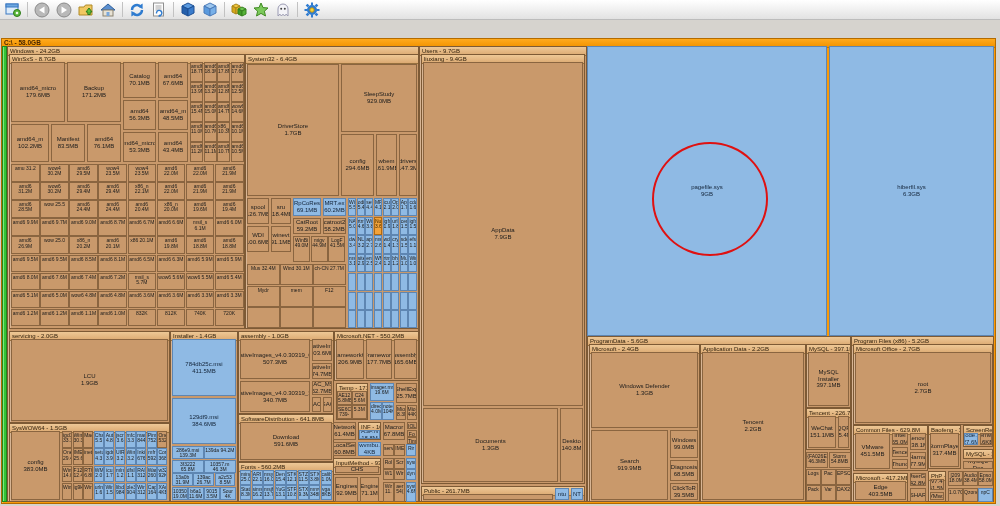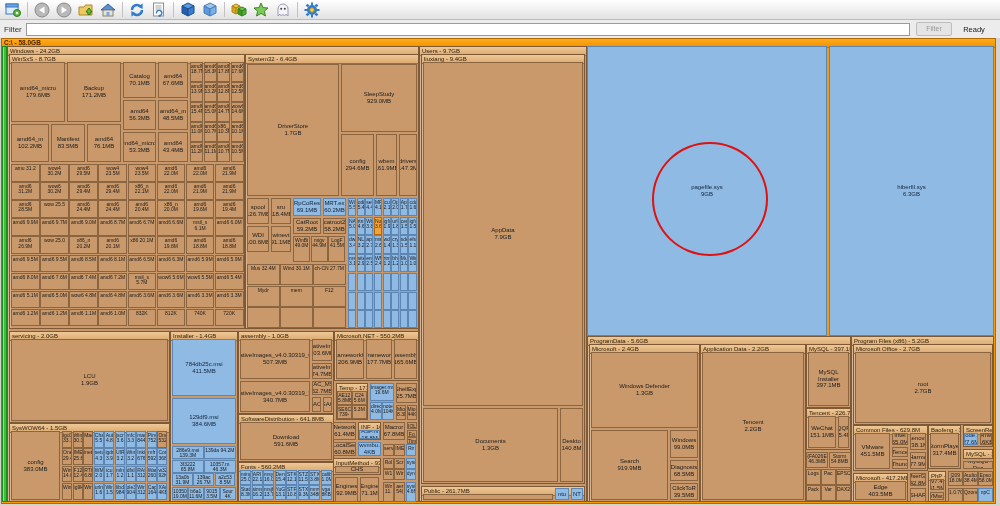--- a/index.html
+++ b/index.html
@@ -142,26 +142,20 @@
             <rect x="2.2" y="2.2" width="2.6" height="2.6" transform="rotate(45 3.5 3.5)"></rect>
             <rect x="11.2" y="2.2" width="2.6" height="2.6" transform="rotate(45 12.5 3.5)"></rect>
             <rect x="2.2" y="11.2" width="2.6" height="2.6" transform="rotate(45 3.5 12.5)"></rect>
             <rect x="11.2" y="11.2" width="2.6" height="2.6" transform="rotate(45 12.5 12.5)"></rect>
           </g>
           <circle cx="8" cy="8" r="2.2" fill="#f8d23c" stroke="#b89210"></circle>
         </svg>
     </div>
   </div>
 
-  <div id="filterbar">
-    <span id="filter-label">Filter</span>
-    <input id="filter-input" type="text" value="" style="">
-    <div id="filter-btn">Filter</div>
-    <span id="status-ready">Ready</span>
-  </div>
 
   <div id="tm-canvas">
       <div class="tm dir root" style="left: 1px; top: 0px; width: 995px; height: 466px;">
         <div class="hd">C:\ - 58.0GB</div>
       </div>
       <div class="tm free" style="left: 2px; top: 8px; width: 5px; height: 456px;"></div>
       <div class="tm dir" style="left: 7px; top: 8px; width: 412px; height: 456px;">
         <div class="hd">Windows - 24.2GB</div>
       </div>
       <div class="tm dir" style="left: 9px; top: 16px; width: 236px; height: 275px;">

